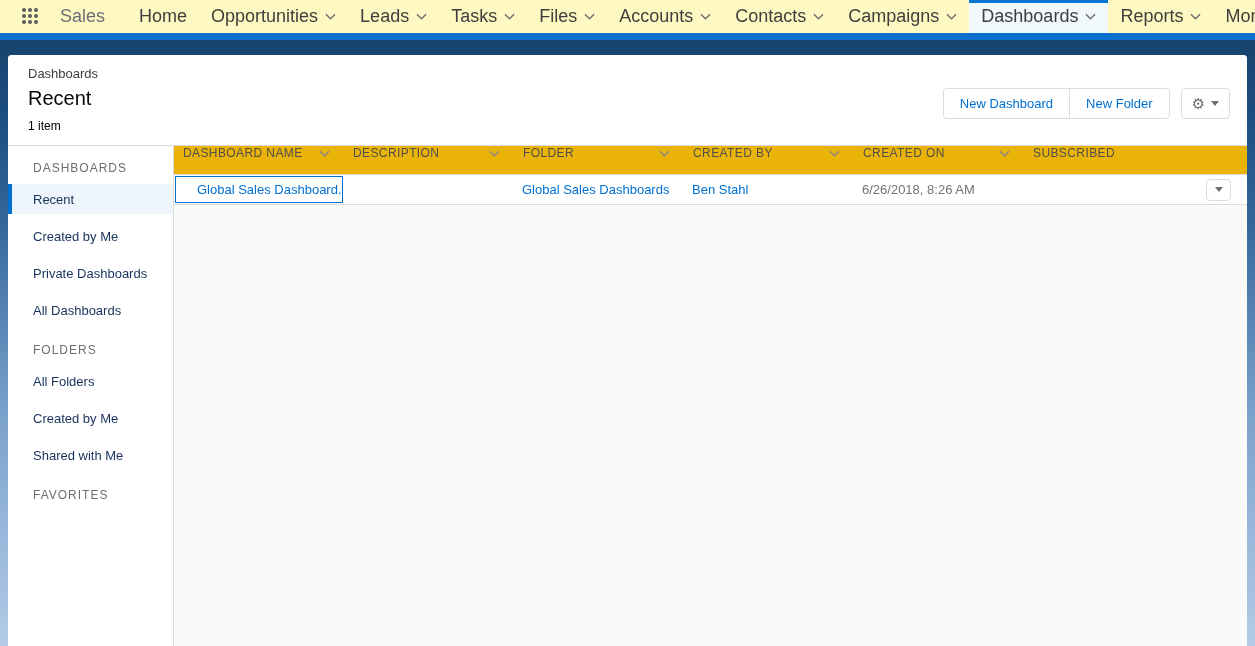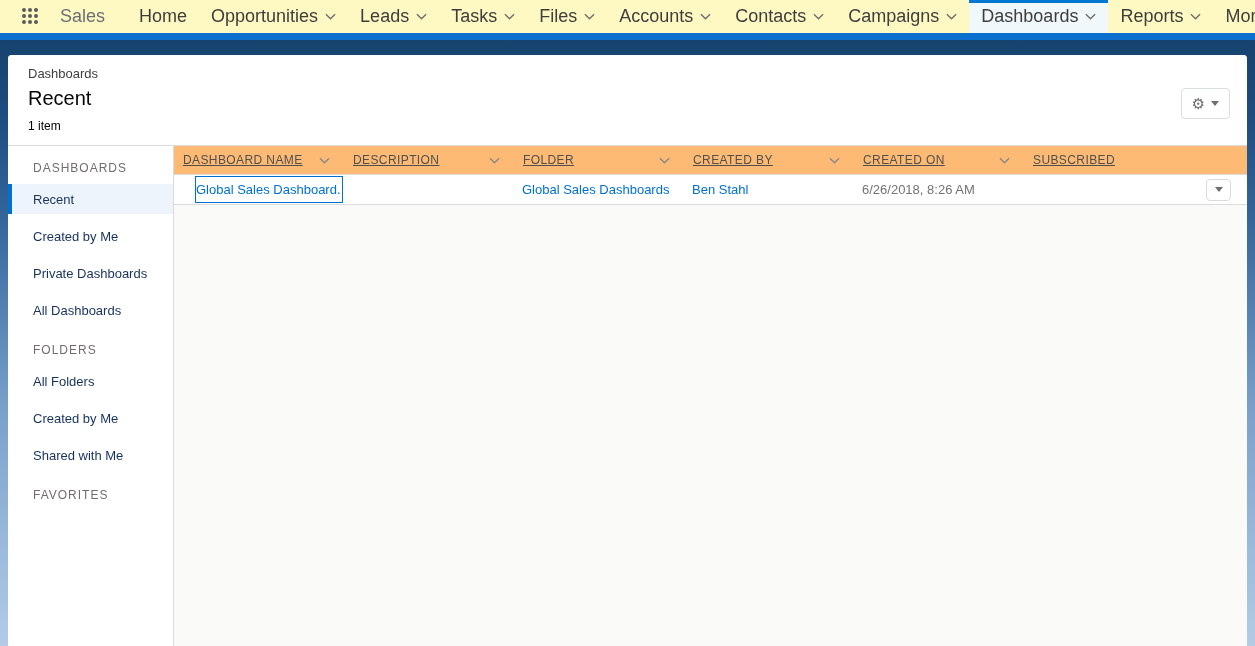--- a/index.html
+++ b/index.html
@@ -48,30 +48,30 @@
 
   
   .card-body { flex:1; display:flex; min-height:0; }
   .sidebar { width:166px; min-width:166px; border-right:1px solid #dddbda; background:#fff; padding-top:4px; }
   .group-title { font-size:12px; color:#706e6b; letter-spacing:1px; padding:11px 0 9px 25px; }
   .side-item { height:30px; margin-bottom:7px; display:flex; align-items:center;
     border-left:4px solid transparent; padding-left:21px; font-size:13px; color:#16325c; cursor:pointer; }
   .side-item.active { background:#eef4fb; border-left-color:#0070d2; }
 
   .main { flex:1; display:flex; flex-direction:column; min-width:0; }
-  .table-header { display:flex; align-items:center; height:29px; border-bottom:1px solid #dddbda;
-    background:#fdba74; font-size:12px; color:#514f4d; letter-spacing:.4px;text-decoration:underline; }
+  .table-header { display:flex; align-items:flex-start; height:29px; border-bottom:1px solid #dddbda;
+    background:#eab308; font-size:12px; color:#514f4d; letter-spacing:.4px; }
   .th { display:flex; align-items:center; justify-content:space-between; padding:0 14px 0 9px; cursor:pointer; }
   .col-a { width:170px; min-width:170px; }
   .col-b { flex:1; }
   .table-row { display:flex; align-items:center; height:30px; border-bottom:1px solid #dddbda;
     background:#fff; font-size:13px; }
   .td { padding:0 8px; overflow:hidden; white-space:nowrap; }
   .td.first { padding:1px; height:100%; }
-  .focus-cell { border:1px solid #0070d2; height:100%; display:flex; align-items:center; padding:0 0;margin-left:20px; }
+  .focus-cell { border:1px solid #0070d2; height:100%; display:flex; align-items:center; padding:0 21px; }
   a.cell-link { color:#0070d2; text-decoration:none; }
   .created-on { color:#737373; }
   .td.actions { display:flex; justify-content:flex-end; padding-right:16px; }
   .row-action-btn { width:25px; height:22px; border:1px solid #dddbda; border-radius:4px; background:#fff;
     display:flex; align-items:center; justify-content:center; cursor:pointer; }
   .row-action-btn .caret-down { border-top-color:#706e6b; }
   .table-rest { flex:1; background:#fafaf9; }
 </style>
 </head>
 <body>
@@ -183,20 +183,24 @@
 <div class="page-bg">
   <div class="card">
 
     <div class="card-header">
       <div>
         <div class="breadcrumb">Dashboards</div>
         <div class="page-title">Recent</div>
         <div class="item-count">1 item</div>
       </div>
       <div class="header-actions">
+        <div class="btn-group">
+          <button class="btn btn-left">New Dashboard</button>
+          <button class="btn btn-right">New Folder</button>
+        </div>
         <div class="gear-btn">
           <span class="gear-glyph">⚙</span>
           <span class="caret-down"></span>
         </div>
       </div>
     </div>
 
     <div class="card-body">
 
       <aside class="sidebar">

